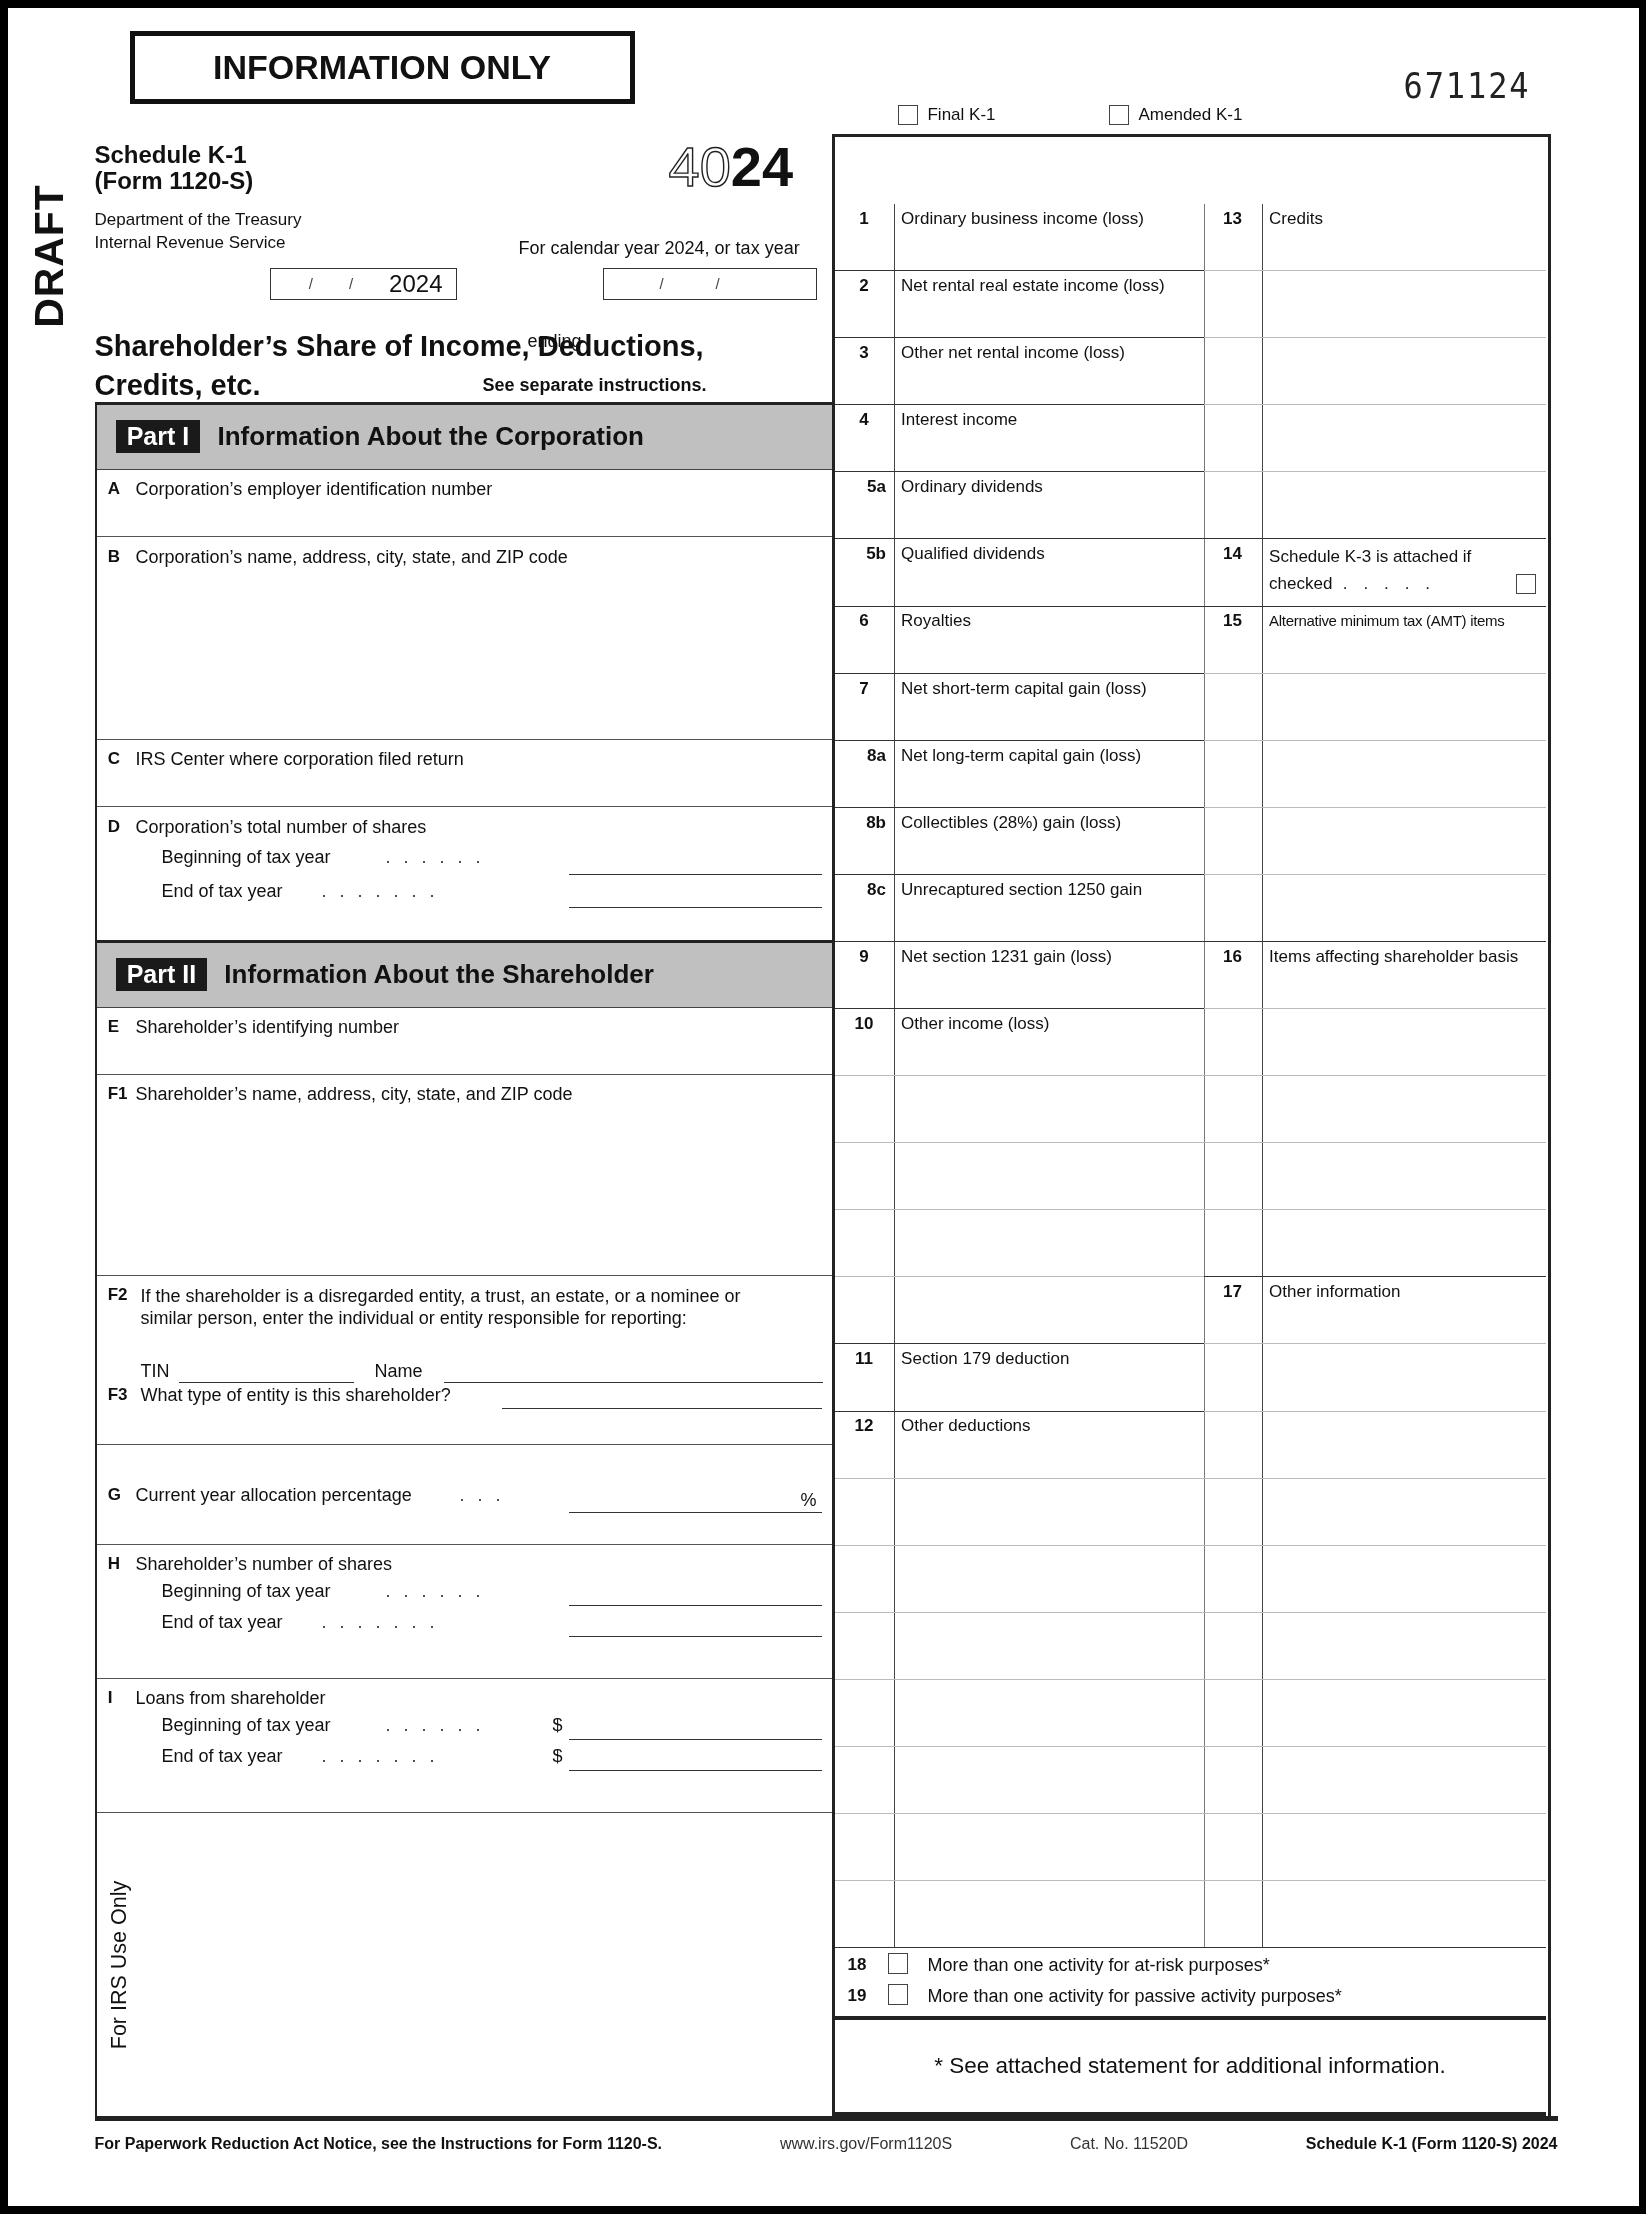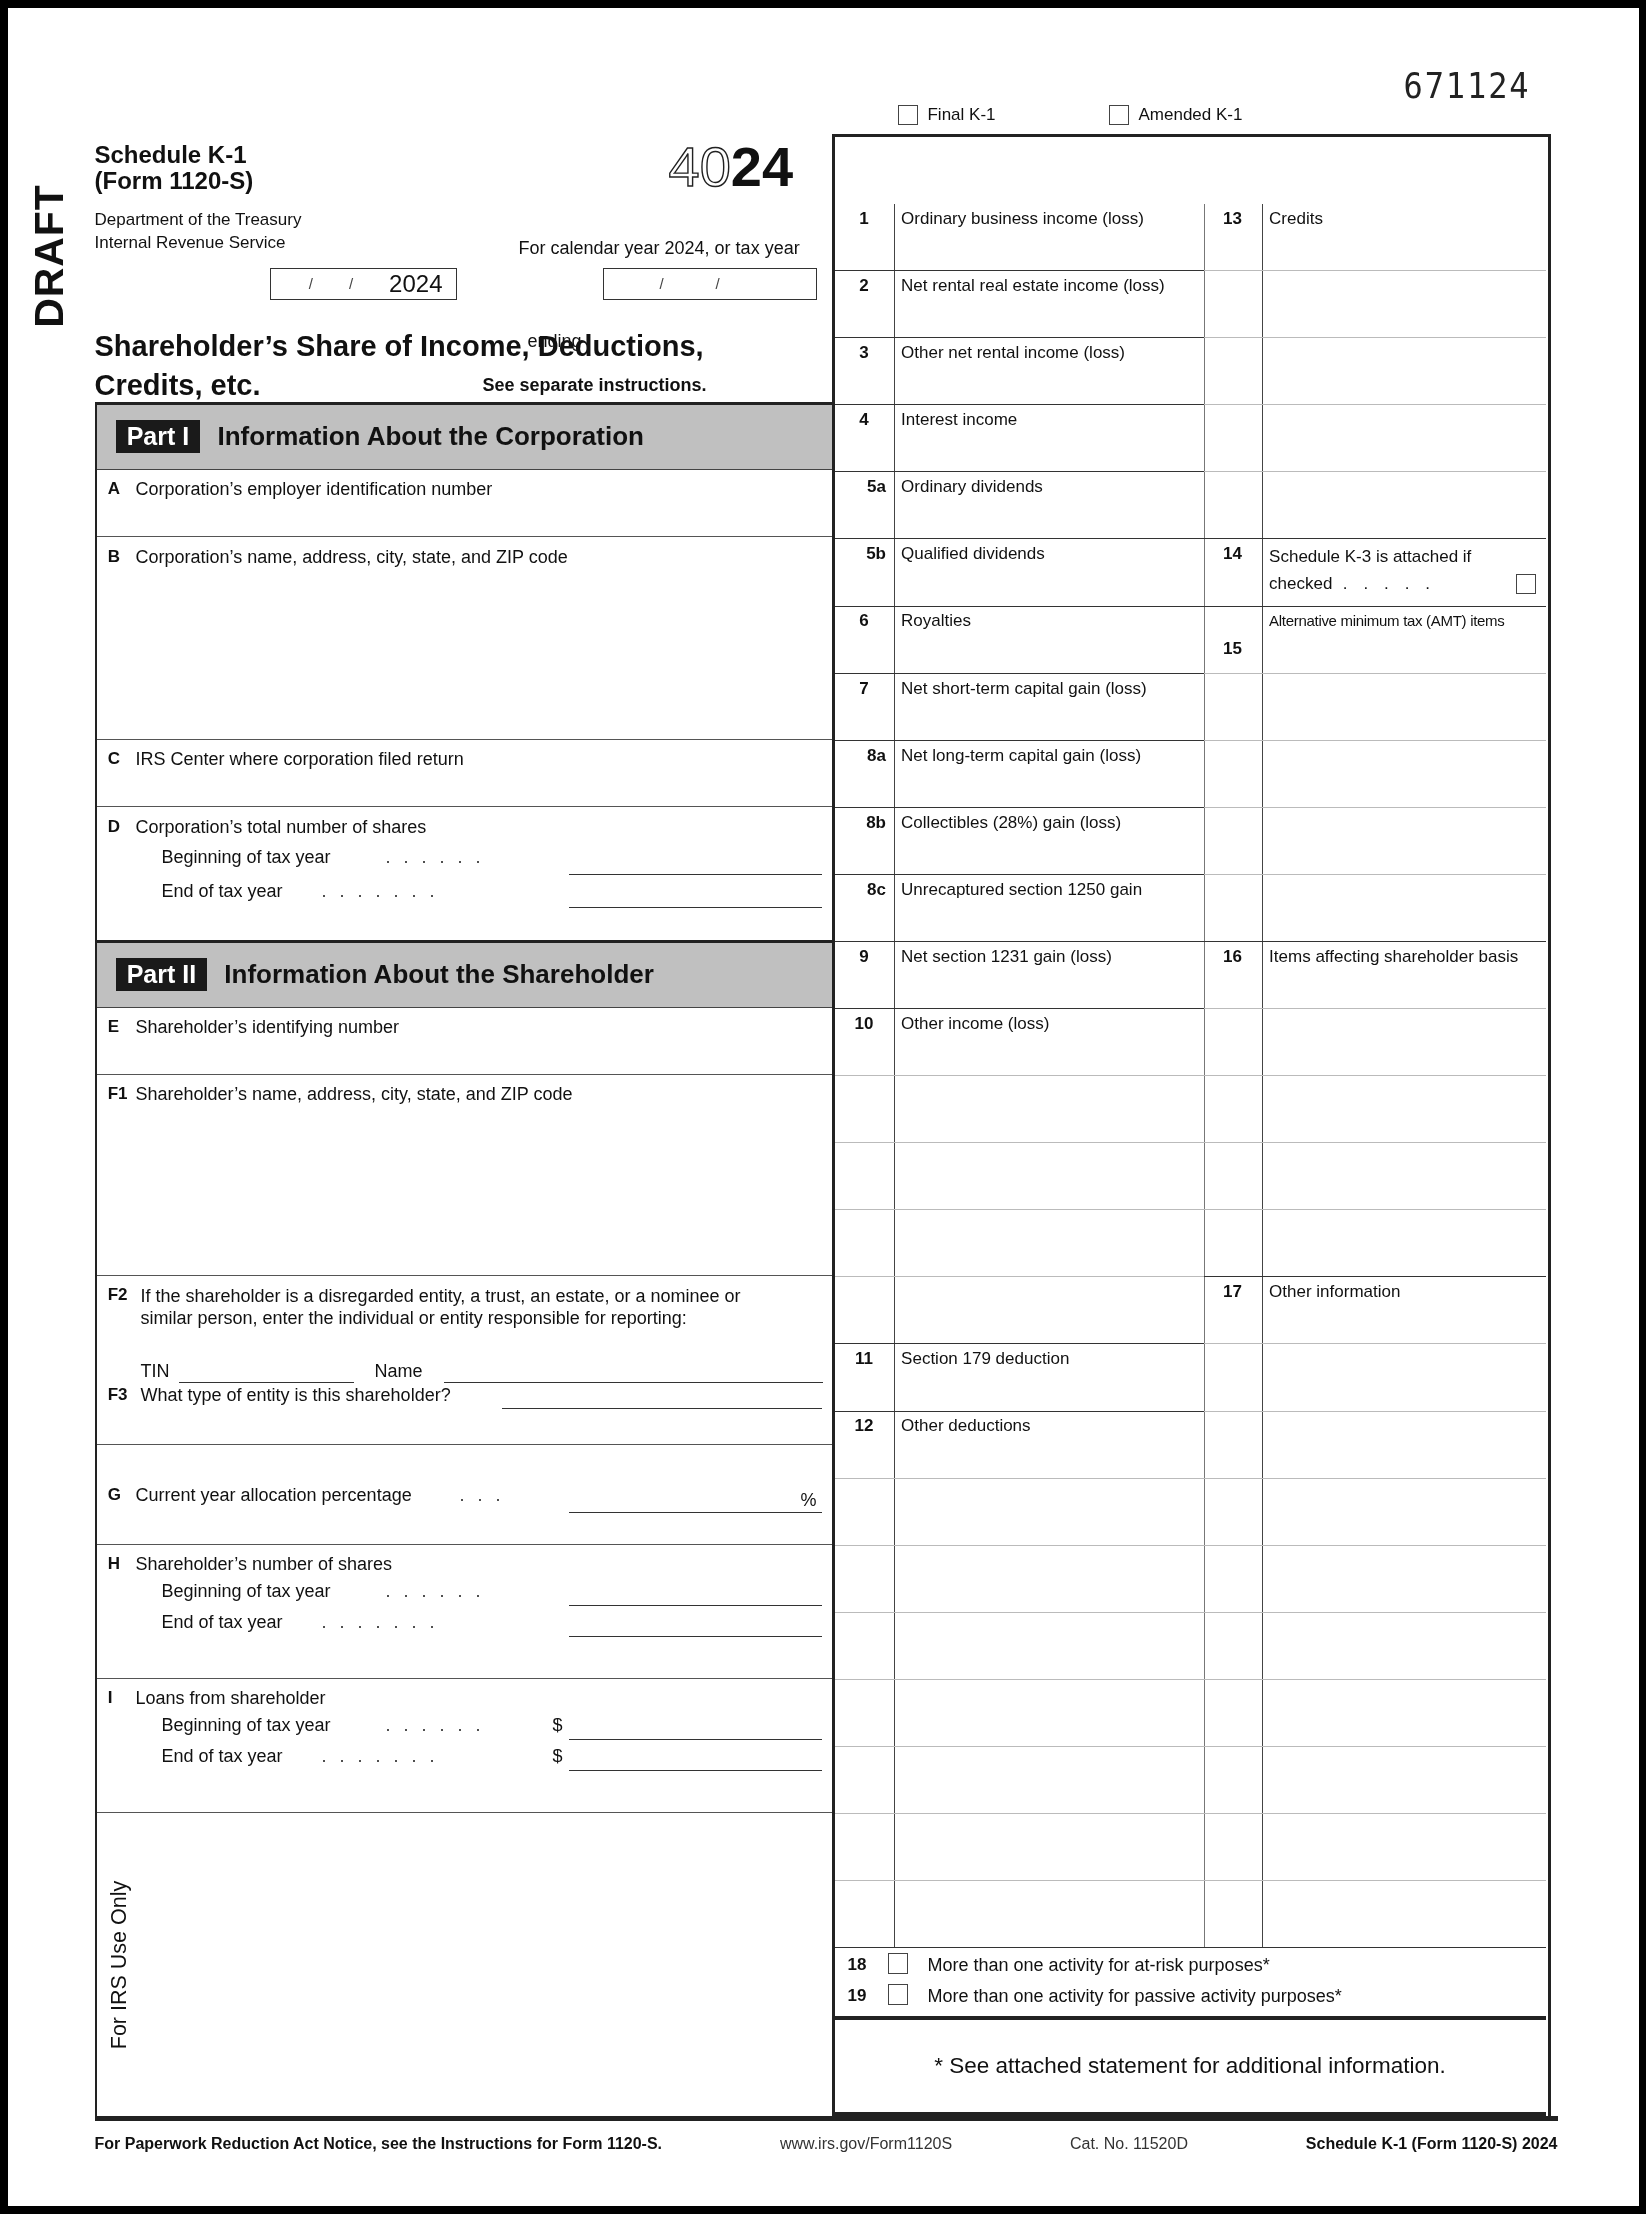--- a/index.html
+++ b/index.html
@@ -56,20 +56,23 @@
   .footer{top:2127px;left:87px;width:1463px;font-size:16px;display:flex;justify-content:space-between;}
   .footer .b{font-weight:bold;}
   .footer .m{color:#333;}
   .lbottom{position:absolute;left:87px;top:2108px;width:1463px;border-top:5.6px solid #222;}
 </style>
 </head>
 <body>
 
 <div class="page">
 
+  <div class="abs info-box">
+      <span>INFORMATION ONLY</span>
+    </div>
   <div class="abs draft">
       <span>DRAFT</span>
     </div>
   <div class="abs formnum">671124</div>
 
   <div class="abs sched">
     <div>Schedule K-1</div>
     <div>(Form 1120-S)</div>
   </div>
   <div class="abs dept">
@@ -297,21 +300,21 @@
         <div class="gcell " style="left: 61px; top: 1234px; width: 306px; height: 509px;"></div>
         <div class="gcell gnum" style="left: 369px; top: 0px; width: 58px; height: 67px;">13</div>
         <div class="gcell glab" style="left: 429px; top: 0px; width: 282px; height: 67px;">Credits</div>
         <div class="gcell " style="left: 371px; top: 26px; width: 338px; height: 307px;"></div>
         <div class="gcell gnum" style="left: 369px; top: 335px; width: 58px; height: 67px;">14</div>
         <div class="gcell glab" style="left: 429px; top: 335px; width: 282px; height: 67px; line-height: 27px;">
           <div>Schedule K-3 is attached if</div>
           <div><span>checked</span><span style="letter-spacing: 5.6px;"> . . . . .</span></div>
           <span class="chk" style="position: absolute; right: 9.4px; top: 35px;"></span>
         </div>
-        <div class="gcell gnum" style="left: 369px; top: 402px; width: 58px; height: 82px; margin-top: 28px;">15</div>
+        <div class="gcell gnum" style="left: 369px; top: 402px; width: 58px; height: 82px;">15</div>
         <div class="gcell glab" style="left: 429px; top: 402px; width: 282px; height: 67px; font-size: 15px; letter-spacing: -0.3px;">Alternative minimum tax (AMT) items</div>
         <div class="gcell " style="left: 371px; top: 429px; width: 338px; height: 307px;"></div>
         <div class="gcell gnum" style="left: 369px; top: 738px; width: 58px; height: 67px;">16</div>
         <div class="gcell glab" style="left: 429px; top: 738px; width: 282px; height: 67px;">Items affecting shareholder basis</div>
         <div class="gcell " style="left: 371px; top: 764px; width: 338px; height: 307px;"></div>
         <div class="gcell gnum" style="left: 369px; top: 1073px; width: 58px; height: 67px;">17</div>
         <div class="gcell glab" style="left: 429px; top: 1073px; width: 282px; height: 67px;">Other information</div>
         <div class="gcell " style="left: 371px; top: 1100px; width: 338px; height: 643px;"></div>
       </div>
 

